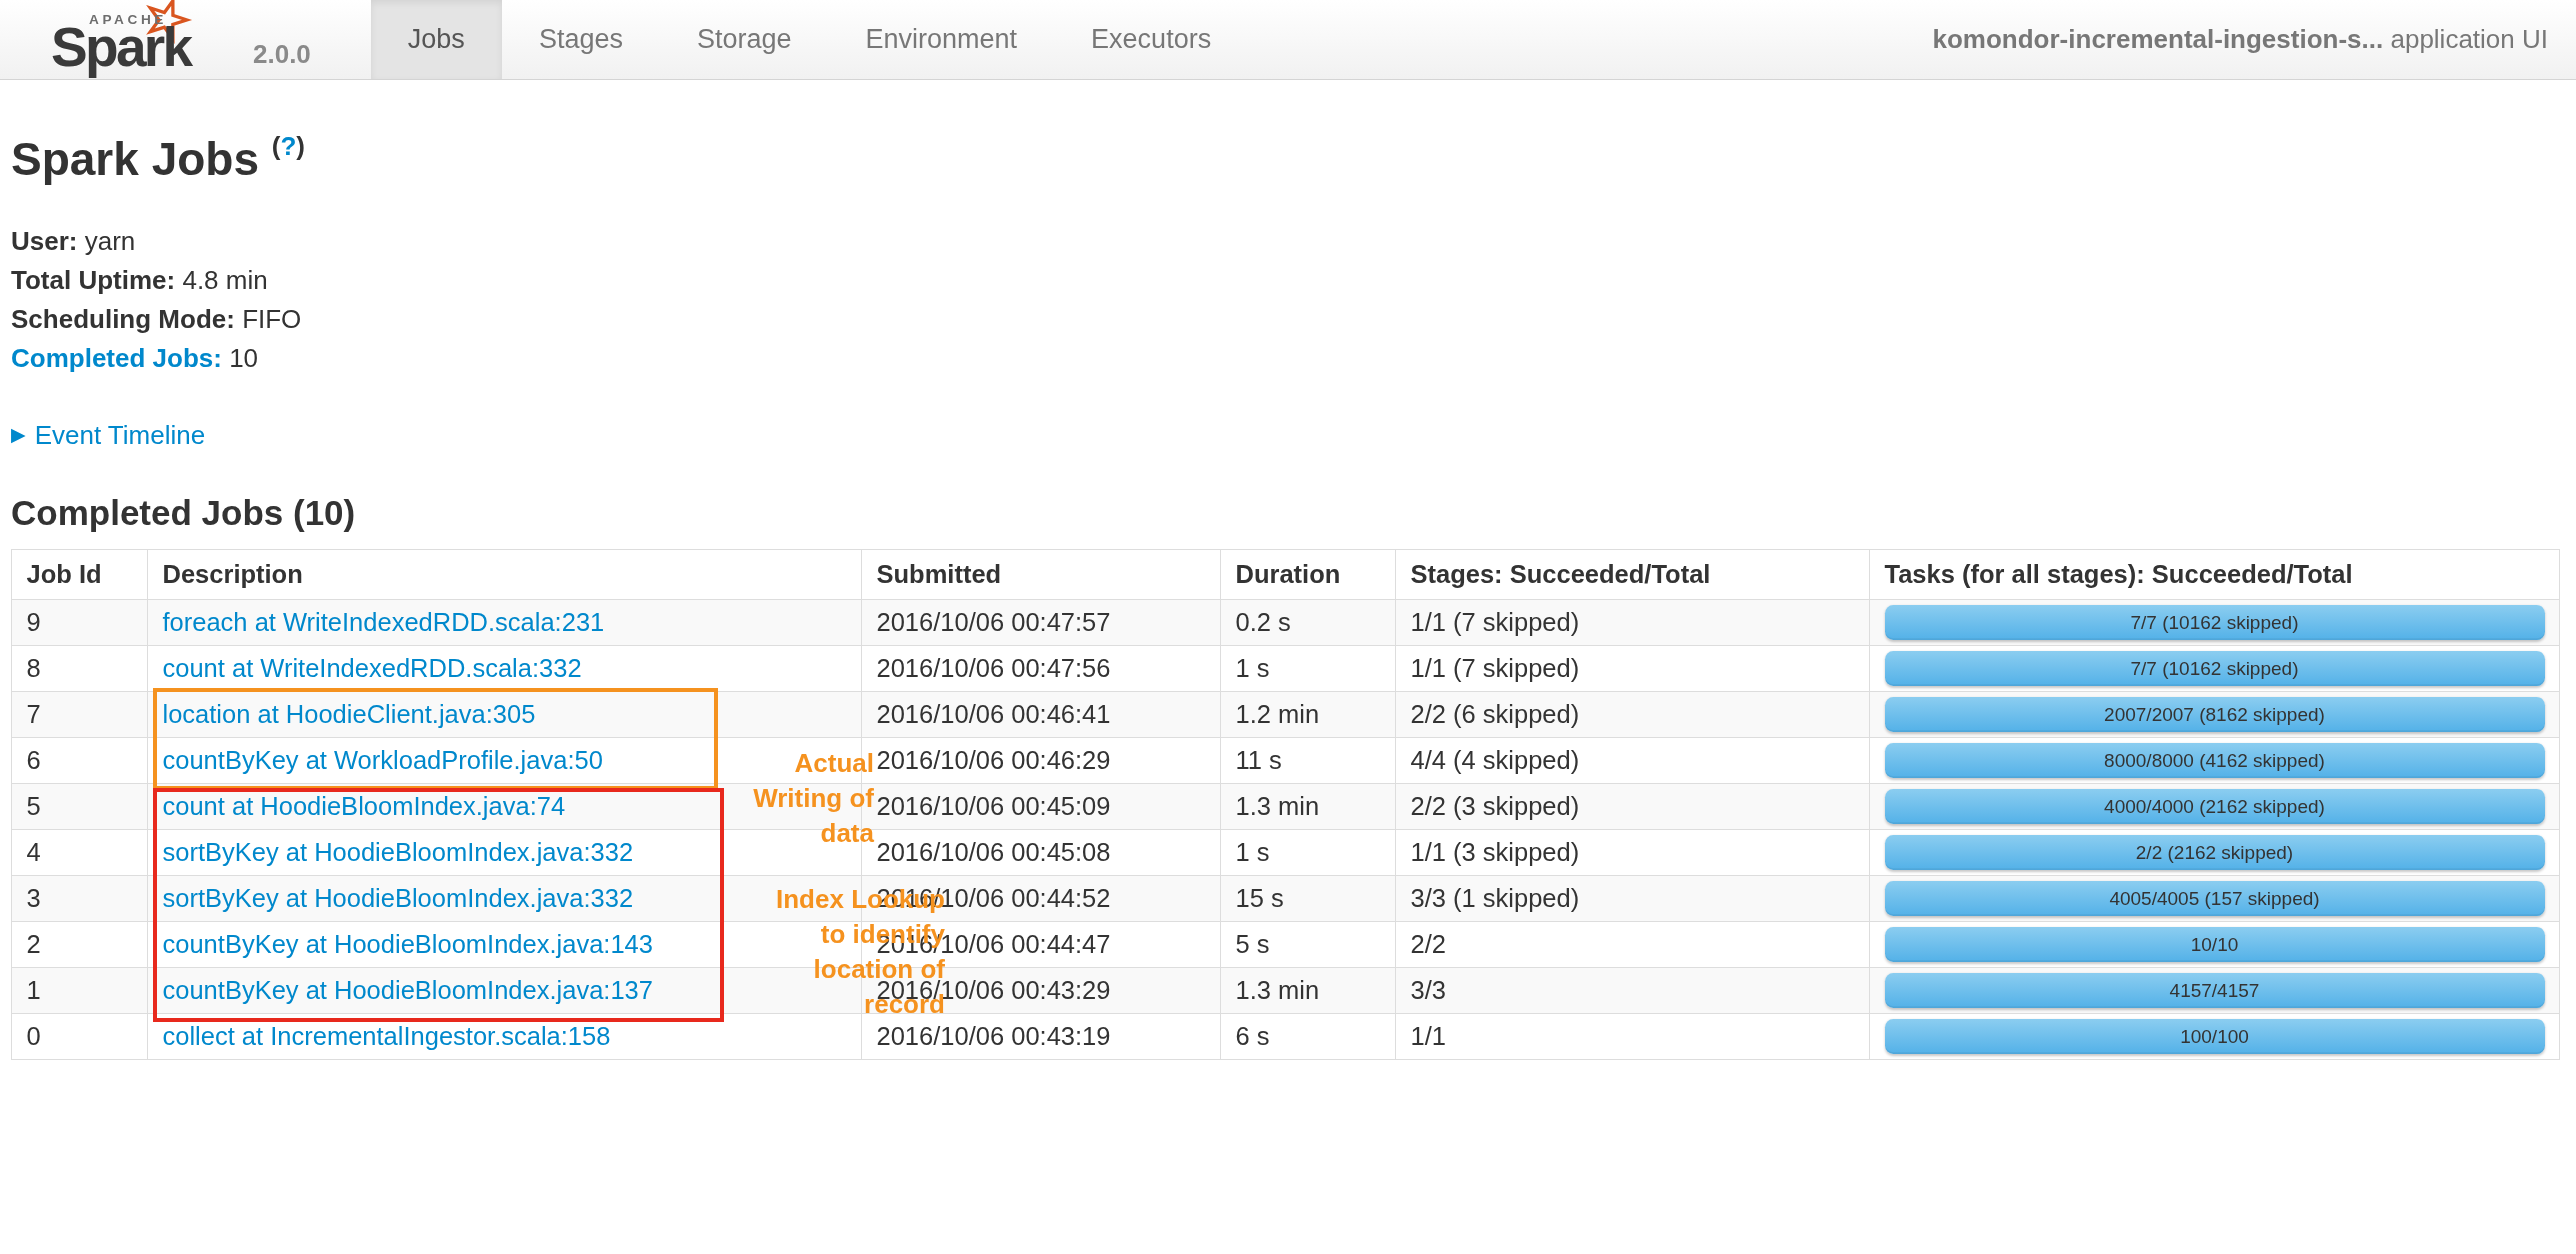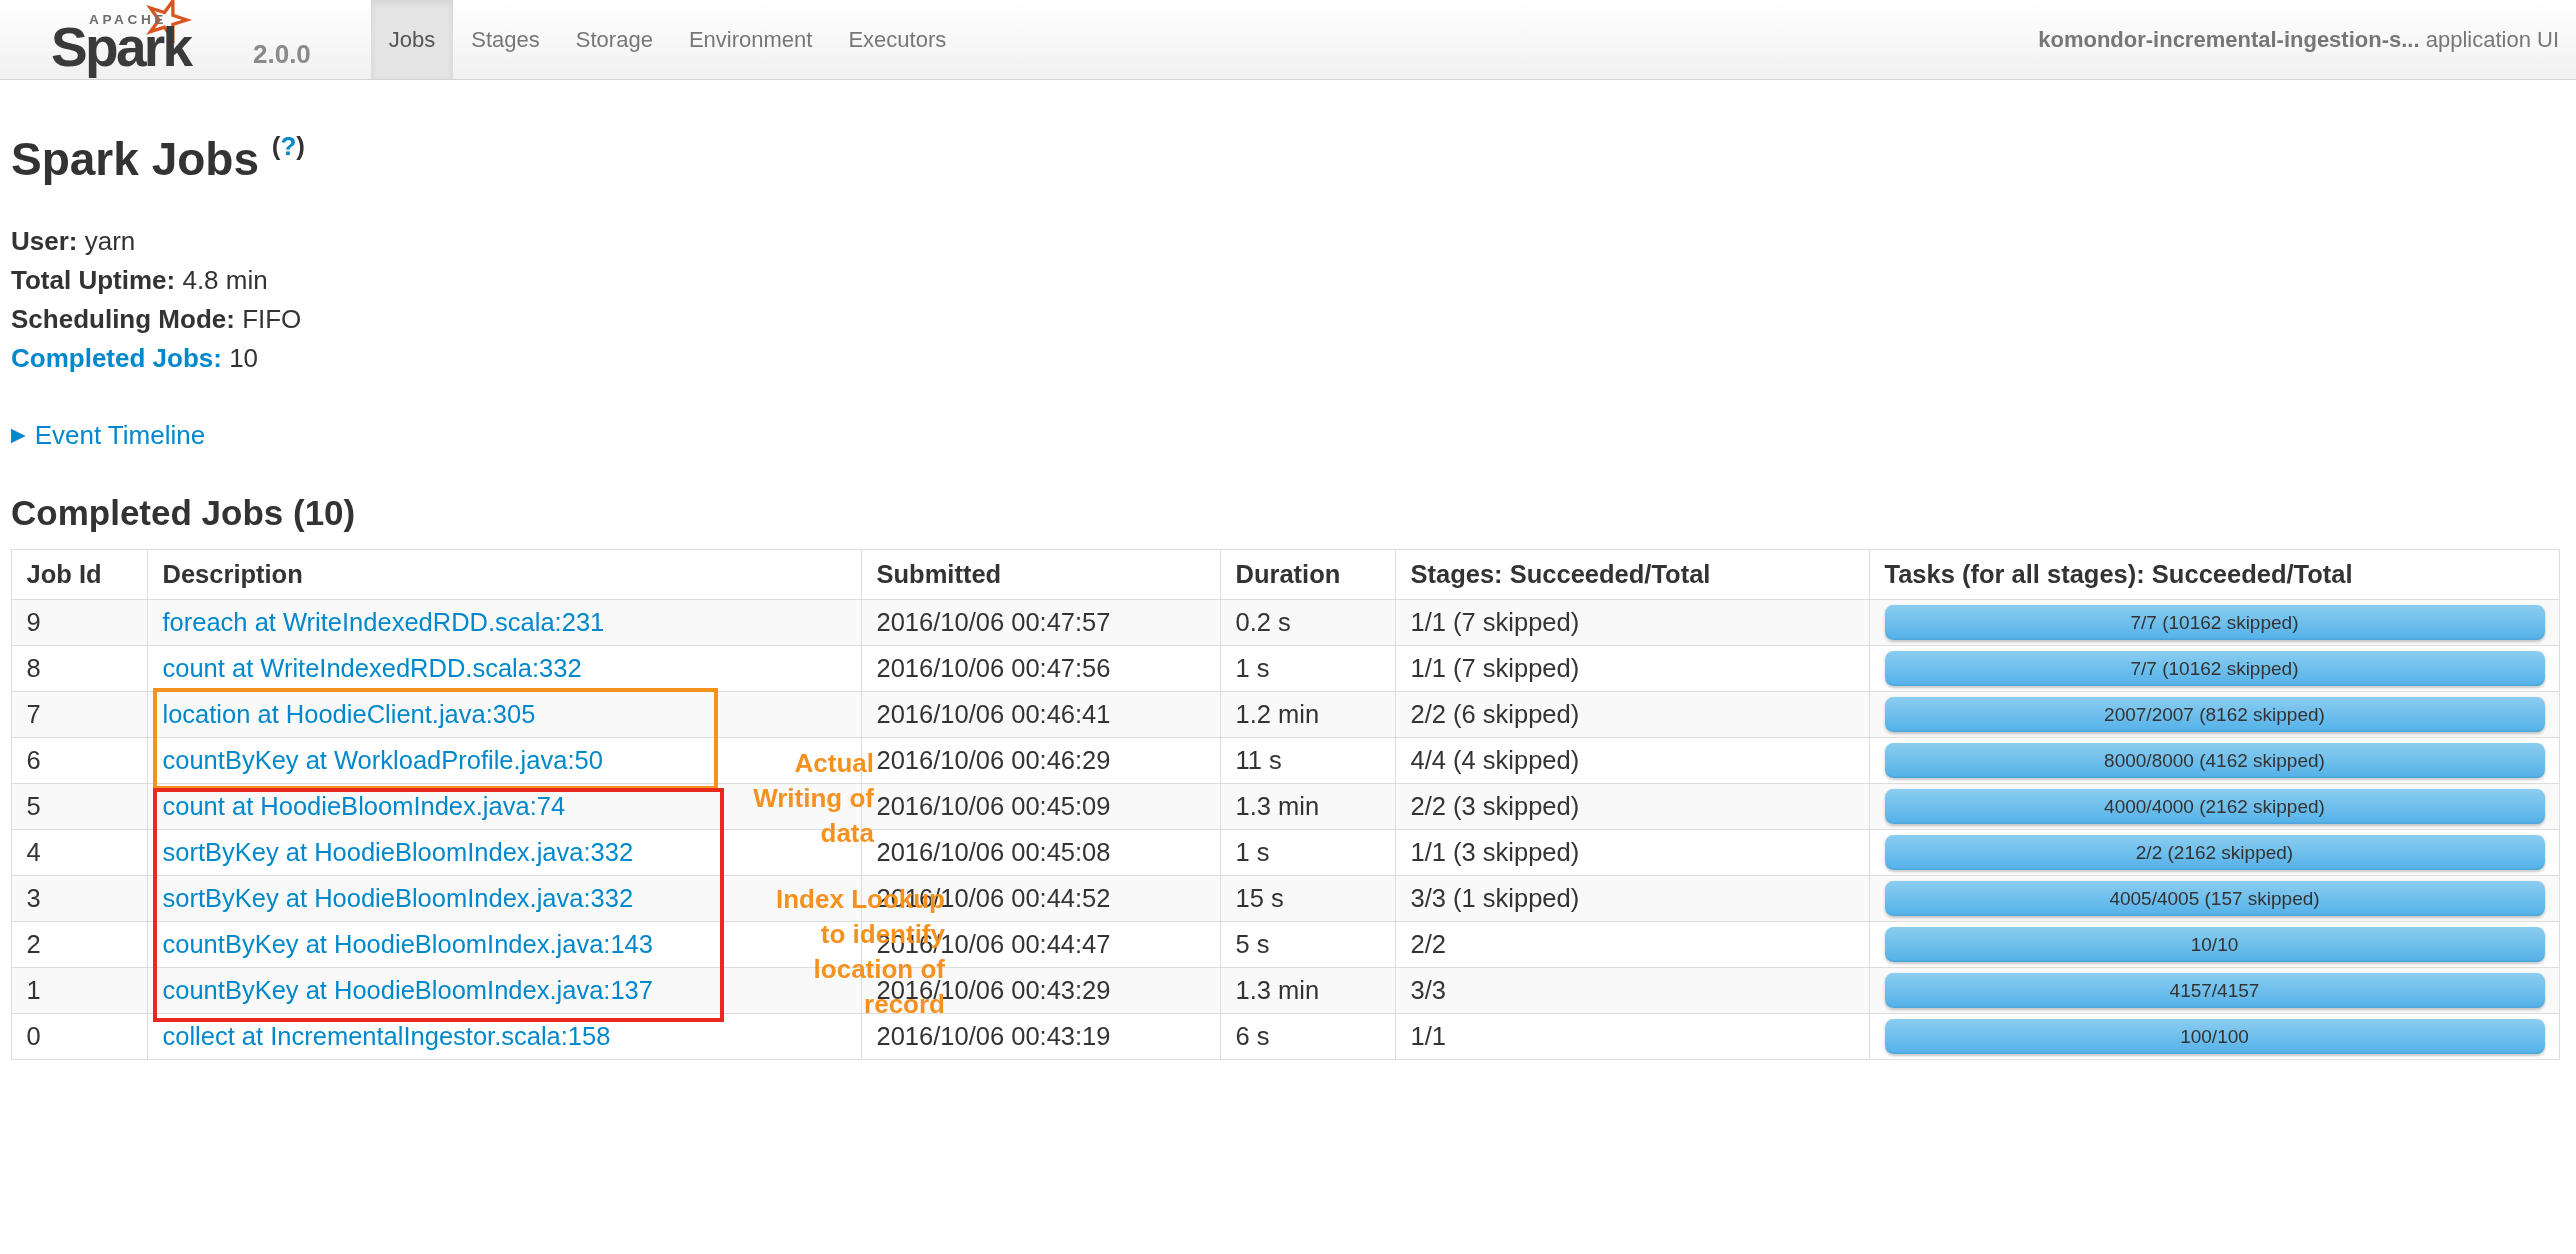--- a/index.html
+++ b/index.html
@@ -13,25 +13,25 @@
   .brand { position: relative; width: 164px; margin-left: 51px; flex: none; }
   .brand-apache { position: absolute; top: 11.8px; left: 38px; font-size: 13.6px; font-weight: bold;
     letter-spacing: 3.6px; color: #6e6e6e; }
   .brand-word { position: absolute; top: 14.5px; left: 0; font-size: 55px; font-weight: bold;
     color: #3a3a3a; letter-spacing: -2.7px; }
   .brand-star { position: absolute; top: -14.5px; left: 91px; font-size: 56px; color: #d9551f;
     font-weight: bold; transform: rotate(18deg); }
   .brand-version { flex: none; align-self: flex-end; margin: 8px 0 9px 38px; font-size: 26px;
     font-weight: bold; color: #8a8a8a; }
   .nav-tabs { display: flex; align-items: stretch; list-style: none; margin-left: 60px; }
-  .nav-tab { display: flex; align-items: center; padding: 0 18px; font-size: 22px; color: #777;
+  .nav-tab { display: flex; align-items: center; padding: 0 37px; font-size: 27px; color: #777;
     cursor: pointer; }
   .nav-tab.active { background: #e4e4e4; color: #555;
     box-shadow: inset 0 2.7px 7.3px rgba(0,0,0,0.08); }
-  .nav-app { margin-left: auto; margin-right: 17px; align-self: center; font-size: 22px; color: #777; }
+  .nav-app { margin-left: auto; margin-right: 28px; align-self: center; font-size: 26px; color: #777; }
   .nav-app b { font-weight: bold; }
 
   
   .content { padding: 0 11px; }
   .page-title { margin-top: 51px; font-size: 46px; font-weight: bold; color: #333; }
   .page-title .help-paren { font-size: 26px; vertical-align: 20px; font-weight: bold; color: #333; }
   .page-title .help-q { color: #0088cc; text-decoration: none; font-weight: bold; cursor: pointer; }
 
   .info-list { margin-top: 36px; font-size: 26px; line-height: 39px; }
   .info-label { font-weight: bold; color: #333; }

